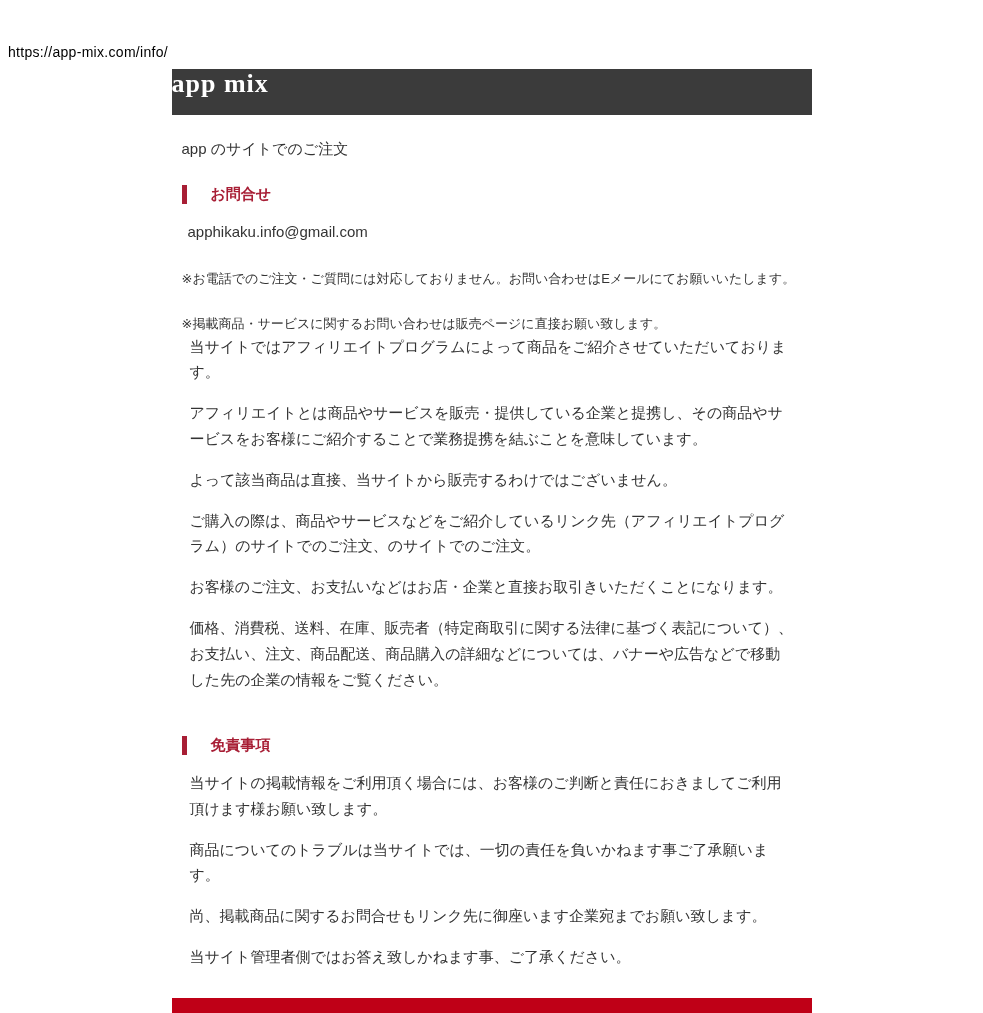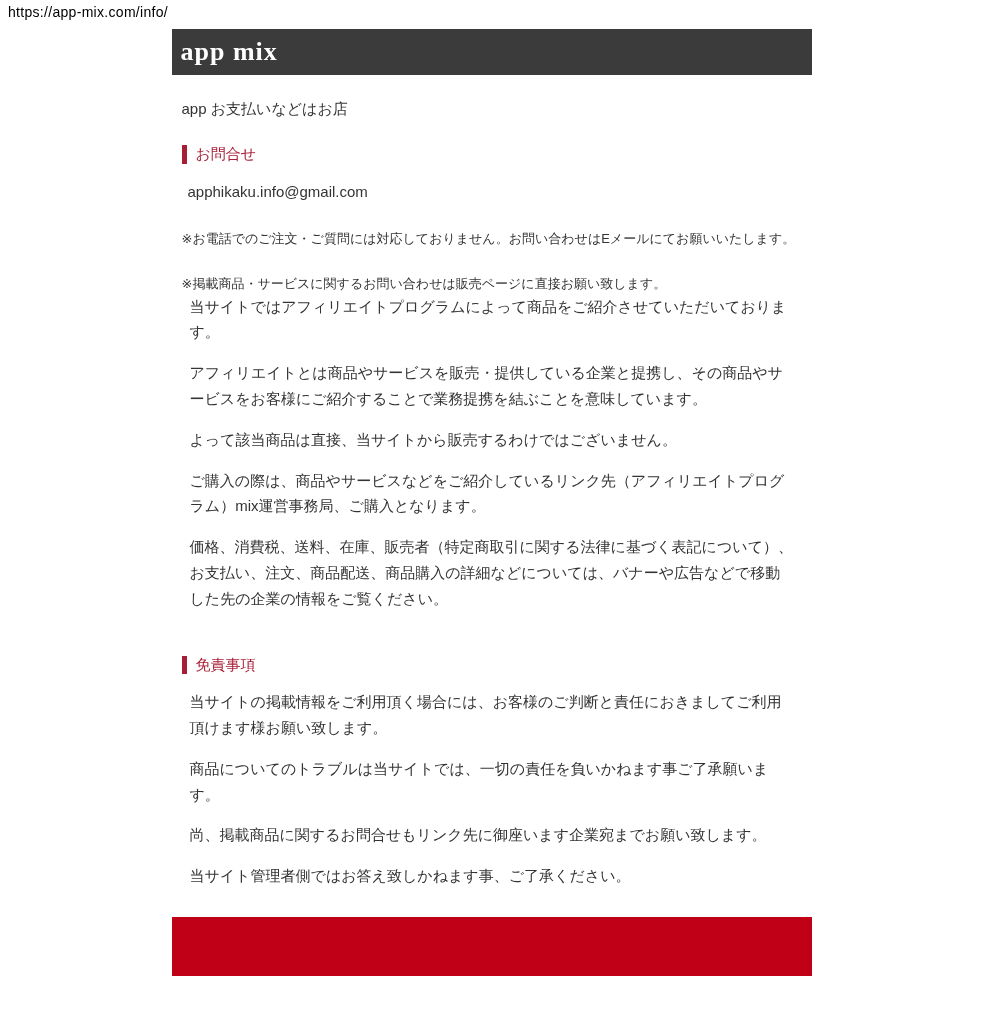--- a/index.html
+++ b/index.html
@@ -21,53 +21,53 @@
     min-height: 1013px;
     background: #ffffff;
     position: relative;
   }
   .browser-url {
     font-size: 14px;
     color: #000000;
     padding: 4px 0 0 8px;
     height: 29px;
     letter-spacing: 0.3px;
+    margin-top: 40px;
   }
   .container {
     width: 640px;
     margin: 0 auto;
   }
   .site-header {
     background: var(--header-bg);
     height: 46px;
     display: flex;
-    align-items: center;
-    padding: 0 9px;
+    padding: 0 0;
   }
   .site-title {
     margin: 0;
     color: #ffffff;
     font-family: "Liberation Serif", "DejaVu Serif", serif;
     font-weight: bold;
     font-size: 26px;
     letter-spacing: 1px;
     cursor: pointer;
   }
   .main { padding: 0 10px; }
   .office-name {
     margin: 23px 0 26px;
     font-size: 15px;
     line-height: 1.4;
   }
   .sec-heading {
     color: var(--accent);
     border-left: 5px solid var(--accent);
-    padding-left: 9px;
+    padding-left: 24px;
     font-size: 15px;
-    font-weight: normal;
+    font-weight: bold;
     line-height: 1.25;
     margin: 0 0 15px;
   }
   .sec-heading.mt-lg { margin-top: 44px; }
   .para {
     font-size: 15px;
     line-height: 1.72;
     margin: 0 8px 15px;
   }
   .email { margin: 0 6px 24px; }
@@ -93,34 +93,35 @@
   <div class="browser-url">https://app-mix.com/info/</div>
 
   <div class="container">
 
     <header class="site-header">
       <h1 class="site-title">app mix</h1>
     </header>
 
     <main class="main">
 
-      <p class="office-name">app お支払いなどはお店</p>
+      <p class="office-name">app のサイトでのご注文</p>
 
       <section>
         <h2 class="sec-heading">お問合せ</h2>
         <p class="para email">apphikaku.info@gmail.com</p>
         <p class="note">※お電話でのご注文・ご質問には対応しておりません。お問い合わせはEメールにてお願いいたします。</p>
         <p class="note">※掲載商品・サービスに関するお問い合わせは販売ページに直接お願い致します。</p>
       </section>
 
       <section>
         <p class="para">当サイトではアフィリエイトプログラムによって商品をご紹介させていただいております。</p>
         <p class="para">アフィリエイトとは商品やサービスを販売・提供している企業と提携し、その商品やサービスをお客様にご紹介することで業務提携を結ぶことを意味しています。</p>
         <p class="para">よって該当商品は直接、当サイトから販売するわけではございません。</p>
-        <p class="para">ご購入の際は、商品やサービスなどをご紹介しているリンク先（アフィリエイトプログラム）mix運営事務局、ご購入となります。</p>
+        <p class="para">ご購入の際は、商品やサービスなどをご紹介しているリンク先（アフィリエイトプログラム）のサイトでのご注文、のサイトでのご注文。</p>
+        <p class="para">お客様のご注文、お支払いなどはお店・企業と直接お取引きいただくことになります。</p>
         <p class="para">価格、消費税、送料、在庫、販売者（特定商取引に関する法律に基づく表記について）、お支払い、注文、商品配送、商品購入の詳細などについては、バナーや広告などで移動した先の企業の情報をご覧ください。</p>
       </section>
 
       <section>
         <h2 class="sec-heading mt-lg">免責事項</h2>
         <p class="para">当サイトの掲載情報をご利用頂く場合には、お客様のご判断と責任におきましてご利用頂けます様お願い致します。</p>
         <p class="para">商品についてのトラブルは当サイトでは、一切の責任を負いかねます事ご了承願います。</p>
         <p class="para">尚、掲載商品に関するお問合せもリンク先に御座います企業宛までお願い致します。</p>
         <p class="para">当サイト管理者側ではお答え致しかねます事、ご了承ください。</p>
       </section>

